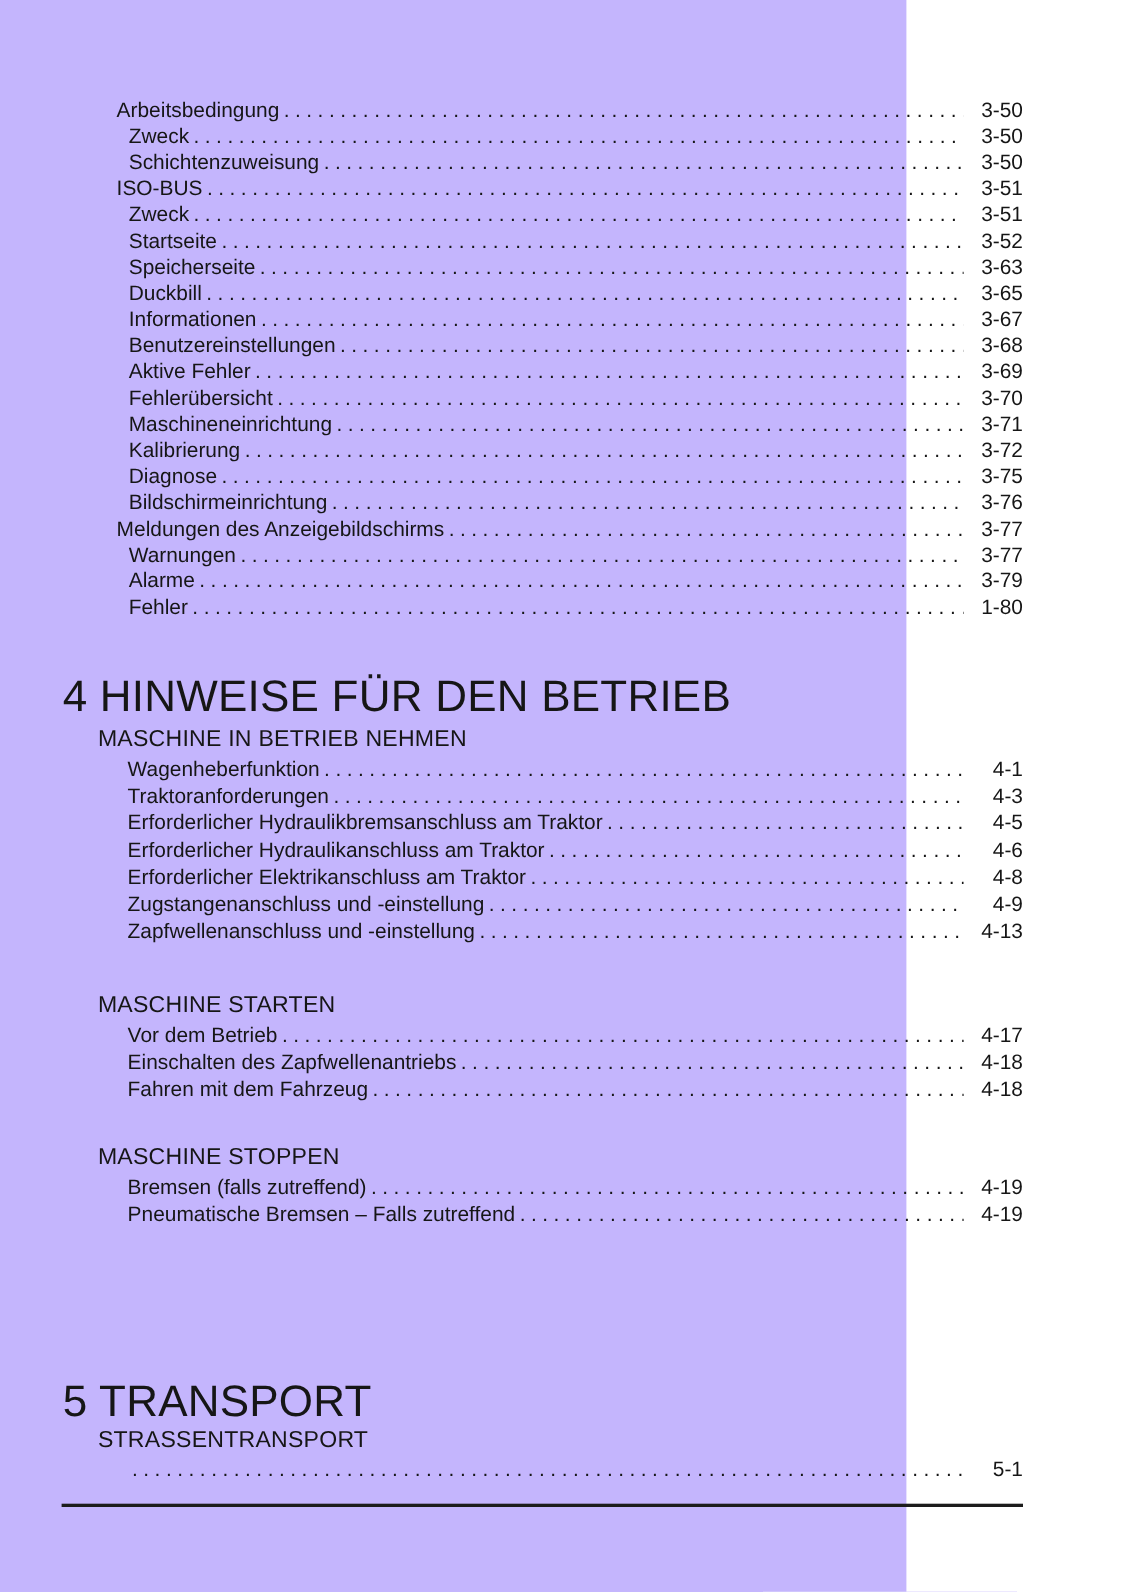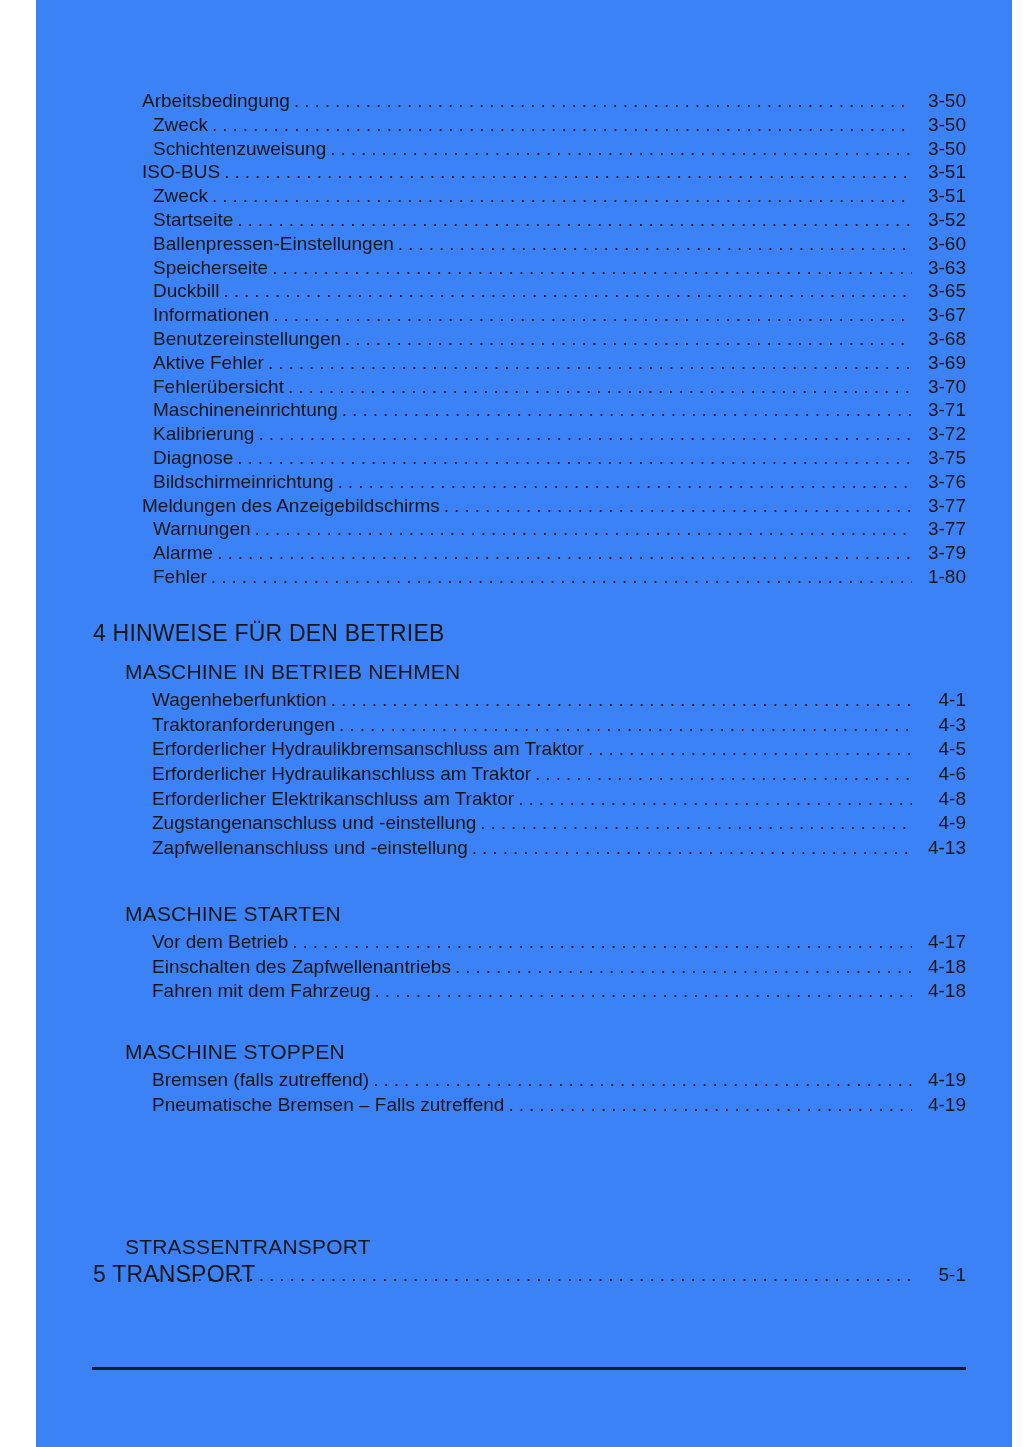--- a/index.html
+++ b/index.html
@@ -3,39 +3,39 @@
 <meta charset="utf-8">
 <style>
   html, body { margin: 0; padding: 0; }
   body {
     width: 1024px; height: 1447px;
     background: #ffffff;
     color: #161616;
     font-family: "Liberation Sans", sans-serif;
     overflow: hidden;
   }
-  .page { position: relative; width: 976px; height: 1447px; background: #3b82f6; margin-left: 36px; }
+  .page { position: relative; width: 824px; height: 1447px; background: #c4b5fd; }
   .abs { position: absolute; left: 57px; width: 873px; }
 
   .toc-row { display: flex; align-items: baseline; font-size: 19px; height: 23.8px; }
   .rows-lg .toc-row { height: 24.7px; }
 
   .lvl1 { padding-left: 49px; }
   .lvl2 { padding-left: 60px; }
   .sect .toc-row { padding-left: 59px; }
 
   .lbl { flex: 0 0 auto; white-space: nowrap; }
   .dots { flex: 1 1 auto; min-width: 0; overflow: hidden; white-space: nowrap; margin: 0 8px 0 4px; }
   .dots::after {
     content: "......................................................................................................................................................";
     letter-spacing: 5px;
   }
   .pg { flex: 0 0 auto; min-width: 46px; text-align: right; white-space: nowrap; }
 
-  .chapter-h { font-size: 23px; line-height: 34px; font-weight: 400; letter-spacing: 0.2px; }
+  .chapter-h { font-size: 40px; line-height: 34px; font-weight: 400; letter-spacing: 0.2px; }
   .section-h { font-size: 21px; line-height: 30px; font-weight: 400; margin: 0 0 2px 32px; letter-spacing: 0.2px; }
 
   .rule { position: absolute; left: 56px; top: 1367px; width: 874px; height: 3px; background: #1c1c1c; }
 </style>
 </head>
 <body>
 
 <div class="page">
 
   <div class="abs" style="top:90px">
@@ -63,25 +63,20 @@
         <span class="lbl">Zweck</span>
         <span class="dots"></span>
         <span class="pg">3-51</span>
       </div>
     <div class="toc-row lvl2">
         <span class="lbl">Startseite</span>
         <span class="dots"></span>
         <span class="pg">3-52</span>
       </div>
     <div class="toc-row lvl2">
-        <span class="lbl">Ballenpressen-Einstellungen</span>
-        <span class="dots"></span>
-        <span class="pg">3-60</span>
-      </div>
-    <div class="toc-row lvl2">
         <span class="lbl">Speicherseite</span>
         <span class="dots"></span>
         <span class="pg">3-63</span>
       </div>
     <div class="toc-row lvl2">
         <span class="lbl">Duckbill</span>
         <span class="dots"></span>
         <span class="pg">3-65</span>
       </div>
     <div class="toc-row lvl2">
@@ -216,21 +211,21 @@
     <div class="toc-row">
         <span class="lbl">Pneumatische Bremsen – Falls zutreffend</span>
         <span class="dots"></span>
         <span class="pg">4-19</span>
       </div>
   </div>
 
 
   <div class="abs chapter-h" style="top:1257px">5 TRANSPORT</div>
 
-  <div class="abs sect rows-lg" style="top:1232px">
+  <div class="abs sect rows-lg" style="top:1294px">
     <div class="section-h">STRASSENTRANSPORT</div>
     <div class="toc-row">
         <span class="dots"></span>
         <span class="pg">5-1</span>
       </div>
   </div>
 
   <div class="rule"></div>
 
 </div>

